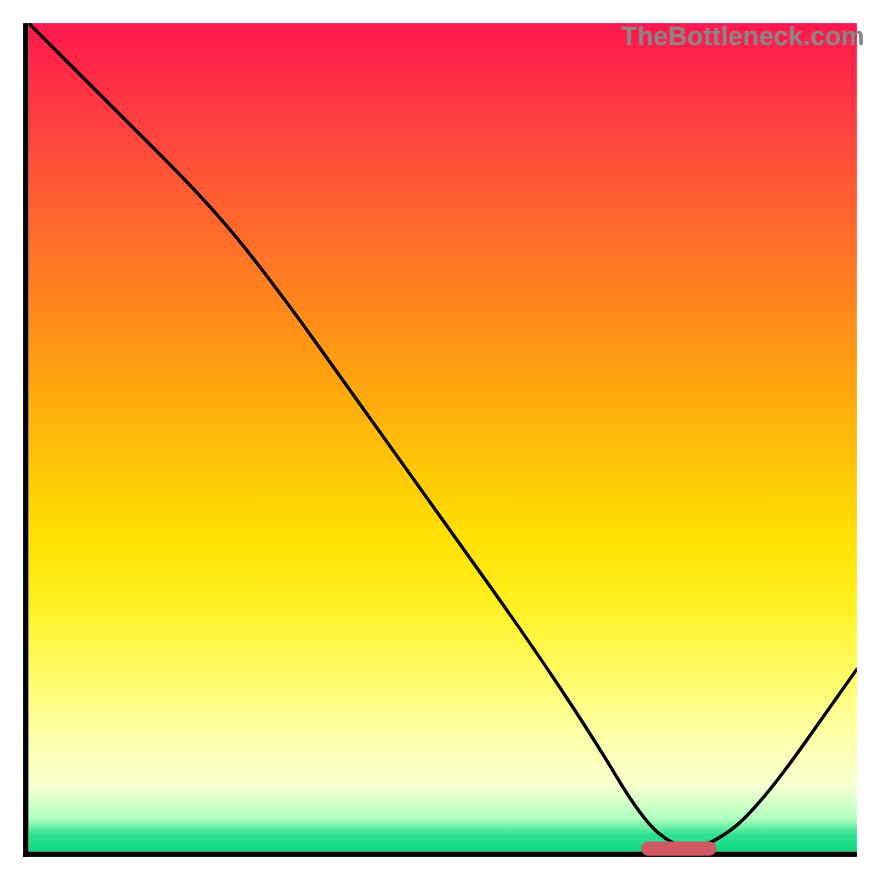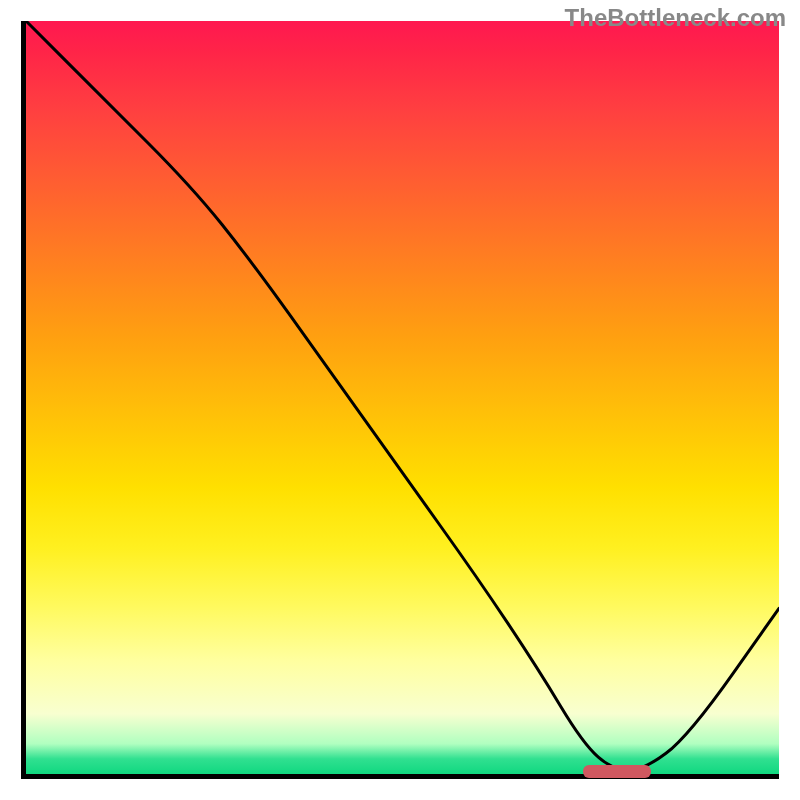--- a/index.html
+++ b/index.html
@@ -9,21 +9,21 @@
     font-family: Arial, Helvetica, sans-serif;
   }
   .chart-container {
     position: relative;
     width: 800px;
     height: 800px;
     background: #ffffff;
   }
   .watermark {
     position: absolute;
-    top: 4px;
+    top: 20px;
     right: 14px;
     font-size: 24px;
     font-weight: bold;
     color: #888888;
     z-index: 10;
   }
   .plot-area {
     position: absolute;
     left: 21px;
     top: 21px;

